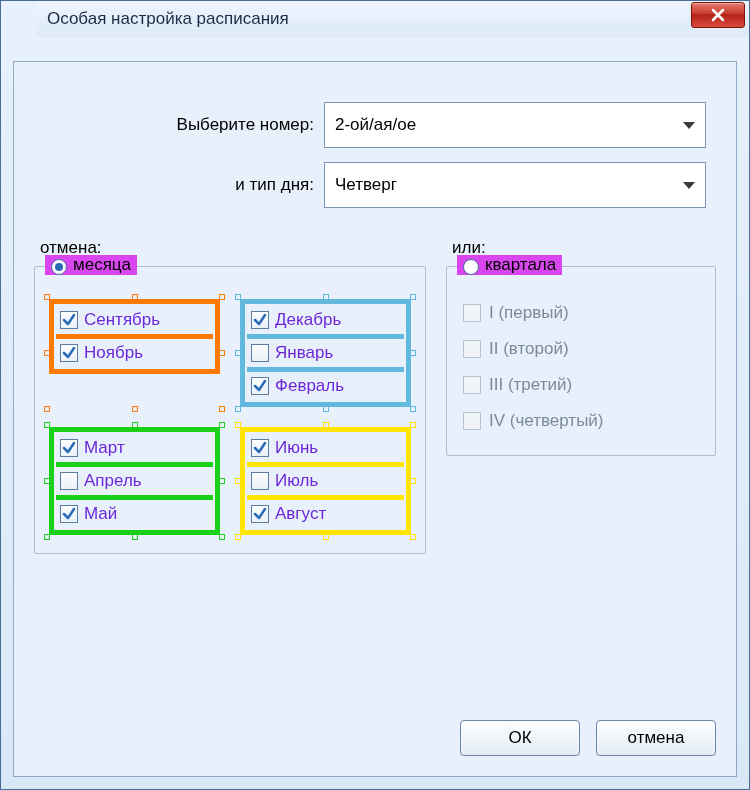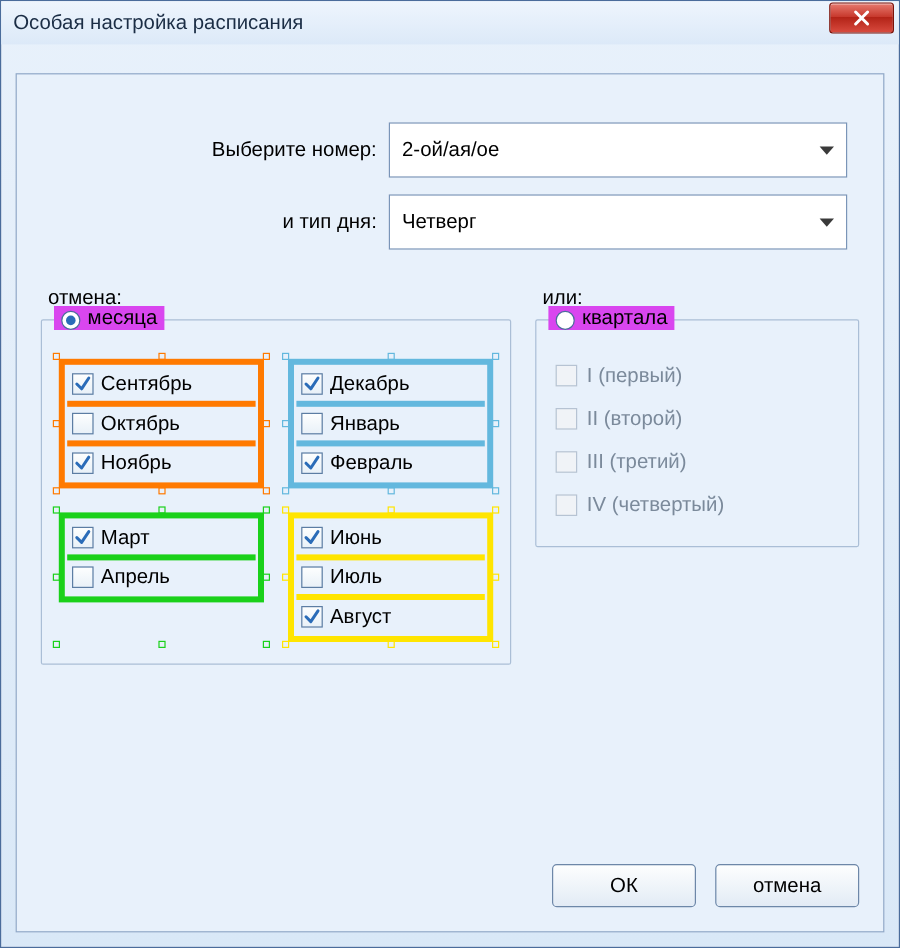--- a/index.html
+++ b/index.html
@@ -1,19 +1,19 @@
 <!DOCTYPE html>
 <html><head>
 <meta charset="utf-8">
 <style>
   * { box-sizing: border-box; font-family: "Segoe UI", Tahoma, sans-serif; }
   body { margin: 0; background: #fff; width: 750px; height: 790px; }
 
   .window { width: 750px; height: 790px; background: linear-gradient(#e8f1fb, #d9e8f7); border: 1px solid #4a6c9b; position: relative; }
-  .titlebar { height: 36px; display: flex; align-items: center; padding: 0 4px 0 10px; background: linear-gradient(#eef5fd, #dce9f8); }
+  .titlebar { height: 36px; display: flex; align-items: center; padding: 0 4px 0 10px; background: linear-gradient(#eef5fd, #dce9f8); margin-left: 36px; }
   .titlebar .title { font-size: 17px; color: #1b2d45; flex: 1; }
   .close-btn { width: 54px; height: 26px; background: linear-gradient(#e67a6f, #c83a2e 45%, #b22216 46%, #d84a3e); border: 1px solid #7d1208; border-radius: 3px; display: flex; align-items: center; justify-content: center; box-shadow: inset 0 1px 0 rgba(255,255,255,0.4); cursor: pointer; margin-top: -8px; }
   .close-btn svg { width: 14px; height: 14px; }
 
   .content-frame { position: absolute; left: 12px; right: 12px; top: 60px; bottom: 12px; background: #e8f1fb; border: 1px solid #8fa8c7; }
 
   .row-select { display: flex; align-items: center; margin: 12px 30px; }
   .row1 { margin-top: 40px; }
   .row2 { margin-top: 14px; }
   .row-select .lbl { width: 280px; text-align: right; font-size: 17px; color: #000; padding-right: 10px; }
@@ -51,21 +51,21 @@
   .month-cell { display: flex; align-items: center; gap: 6px; padding: 4px 4px; background: #e8f1fb; }
   .month-cell + .month-cell { border-top: 5px solid transparent; }
   .season-orange .month-cell + .month-cell { border-top-color: #ff7a00; }
   .season-blue .month-cell + .month-cell   { border-top-color: #63b8de; }
   .season-green .month-cell + .month-cell  { border-top-color: #1ad11a; }
   .season-yellow .month-cell + .month-cell { border-top-color: #ffe500; }
 
   .checkbox { width: 18px; height: 18px; border: 1px solid #5c7da3; background: linear-gradient(#fdfefe, #e9f1f8); display: inline-flex; align-items: center; justify-content: center; cursor: pointer; flex-shrink: 0; }
   .checkbox.checked svg { display: block; }
   .checkbox svg { display: none; width: 14px; height: 14px; }
-  .month-label { font-size: 17px; color: #000000; }
+  .month-label { font-size: 17px; color: #6d28d9; }
 
   .quarters { padding: 10px 16px 16px 16px; }
   .q-row { display: flex; align-items: center; gap: 8px; padding: 8px 0; }
   .q-row .q-label { font-size: 17px; color: #7b8a9b; }
   .checkbox.disabled { background: #f0f3f7; border-color: #b6c3d3; cursor: default; }
 
   .buttons { position: absolute; right: 20px; bottom: 20px; display: flex; gap: 16px; }
   .btn { min-width: 120px; height: 36px; border: 1px solid #6d87a8; background: linear-gradient(#fdfefe, #e2ebf5); border-radius: 4px; font-size: 17px; cursor: pointer; display: flex; align-items: center; justify-content: center; }
 </style>
 </head>
@@ -122,24 +122,20 @@
                 <div class="season-border">
                   <div class="month-cell">
                     <span class="checkbox checked">
                       <svg viewBox="0 0 14 14">
                         <path d="M2 7 L6 11 L12 2" stroke="#2b6cb8" stroke-width="2.5" fill="none" stroke-linecap="round" stroke-linejoin="round"></path>
                       </svg>
                     </span>
                     <span class="month-label">Сентябрь</span>
                   </div>
                   <div class="month-cell">
-                    <span class="checkbox"></span>
-                    <span class="month-label">Октябрь</span>
-                  </div>
-                  <div class="month-cell">
                     <span class="checkbox checked">
                       <svg viewBox="0 0 14 14">
                         <path d="M2 7 L6 11 L12 2" stroke="#2b6cb8" stroke-width="2.5" fill="none" stroke-linecap="round" stroke-linejoin="round"></path>
                       </svg>
                     </span>
                     <span class="month-label">Ноябрь</span>
                   </div>
                 </div>
               </div>
               <div class="season season-blue">
@@ -188,20 +184,28 @@
                     <span class="checkbox checked">
                       <svg viewBox="0 0 14 14">
                         <path d="M2 7 L6 11 L12 2" stroke="#2b6cb8" stroke-width="2.5" fill="none" stroke-linecap="round" stroke-linejoin="round"></path>
                       </svg>
                     </span>
                     <span class="month-label">Март</span>
                   </div>
                   <div class="month-cell">
                     <span class="checkbox"></span>
                     <span class="month-label">Апрель</span>
+                  </div>
+                  <div class="month-cell">
+                    <span class="checkbox checked">
+                      <svg viewBox="0 0 14 14">
+                        <path d="M2 7 L6 11 L12 2" stroke="#2b6cb8" stroke-width="2.5" fill="none" stroke-linecap="round" stroke-linejoin="round"></path>
+                      </svg>
+                    </span>
+                    <span class="month-label">Май</span>
                   </div>
                 </div>
               </div>
               <div class="season season-yellow">
                 <span class="corner c-tl"></span>
                 <span class="corner c-tr"></span>
                 <span class="corner c-bl"></span>
                 <span class="corner c-br"></span>
                 <span class="corner c-ml"></span>
                 <span class="corner c-mr"></span>

